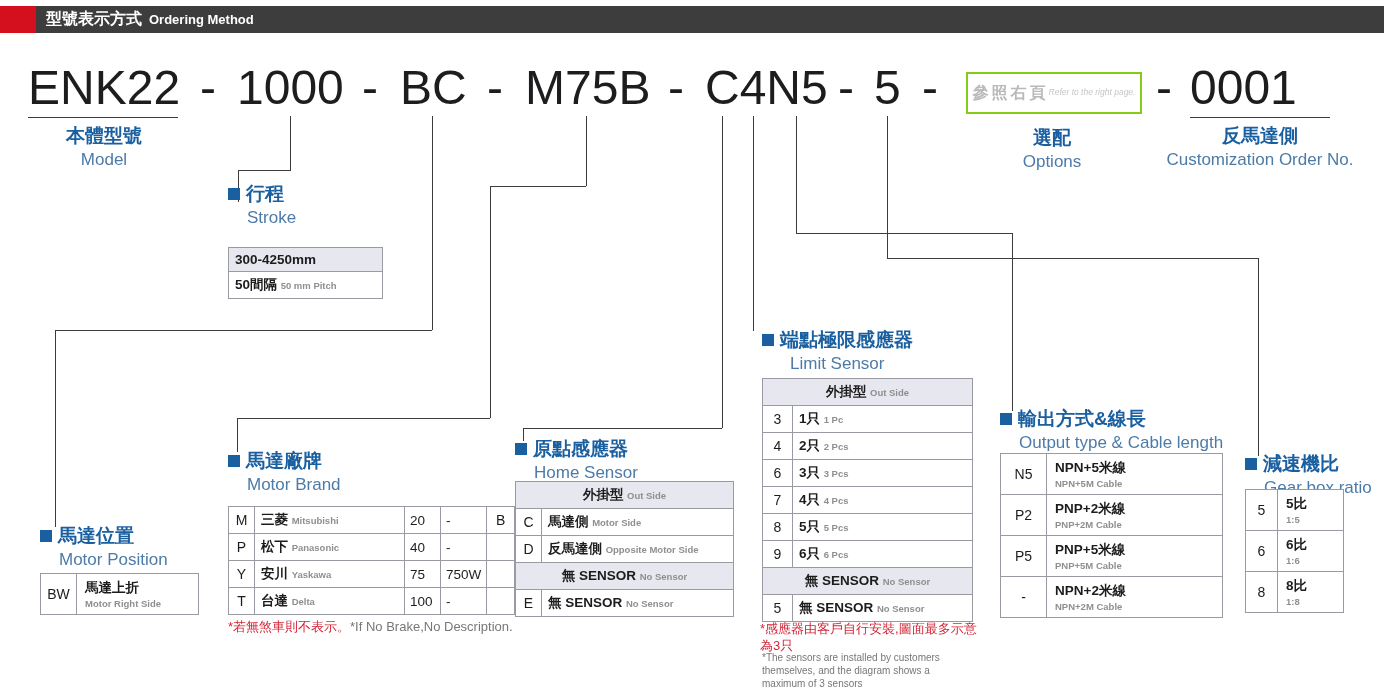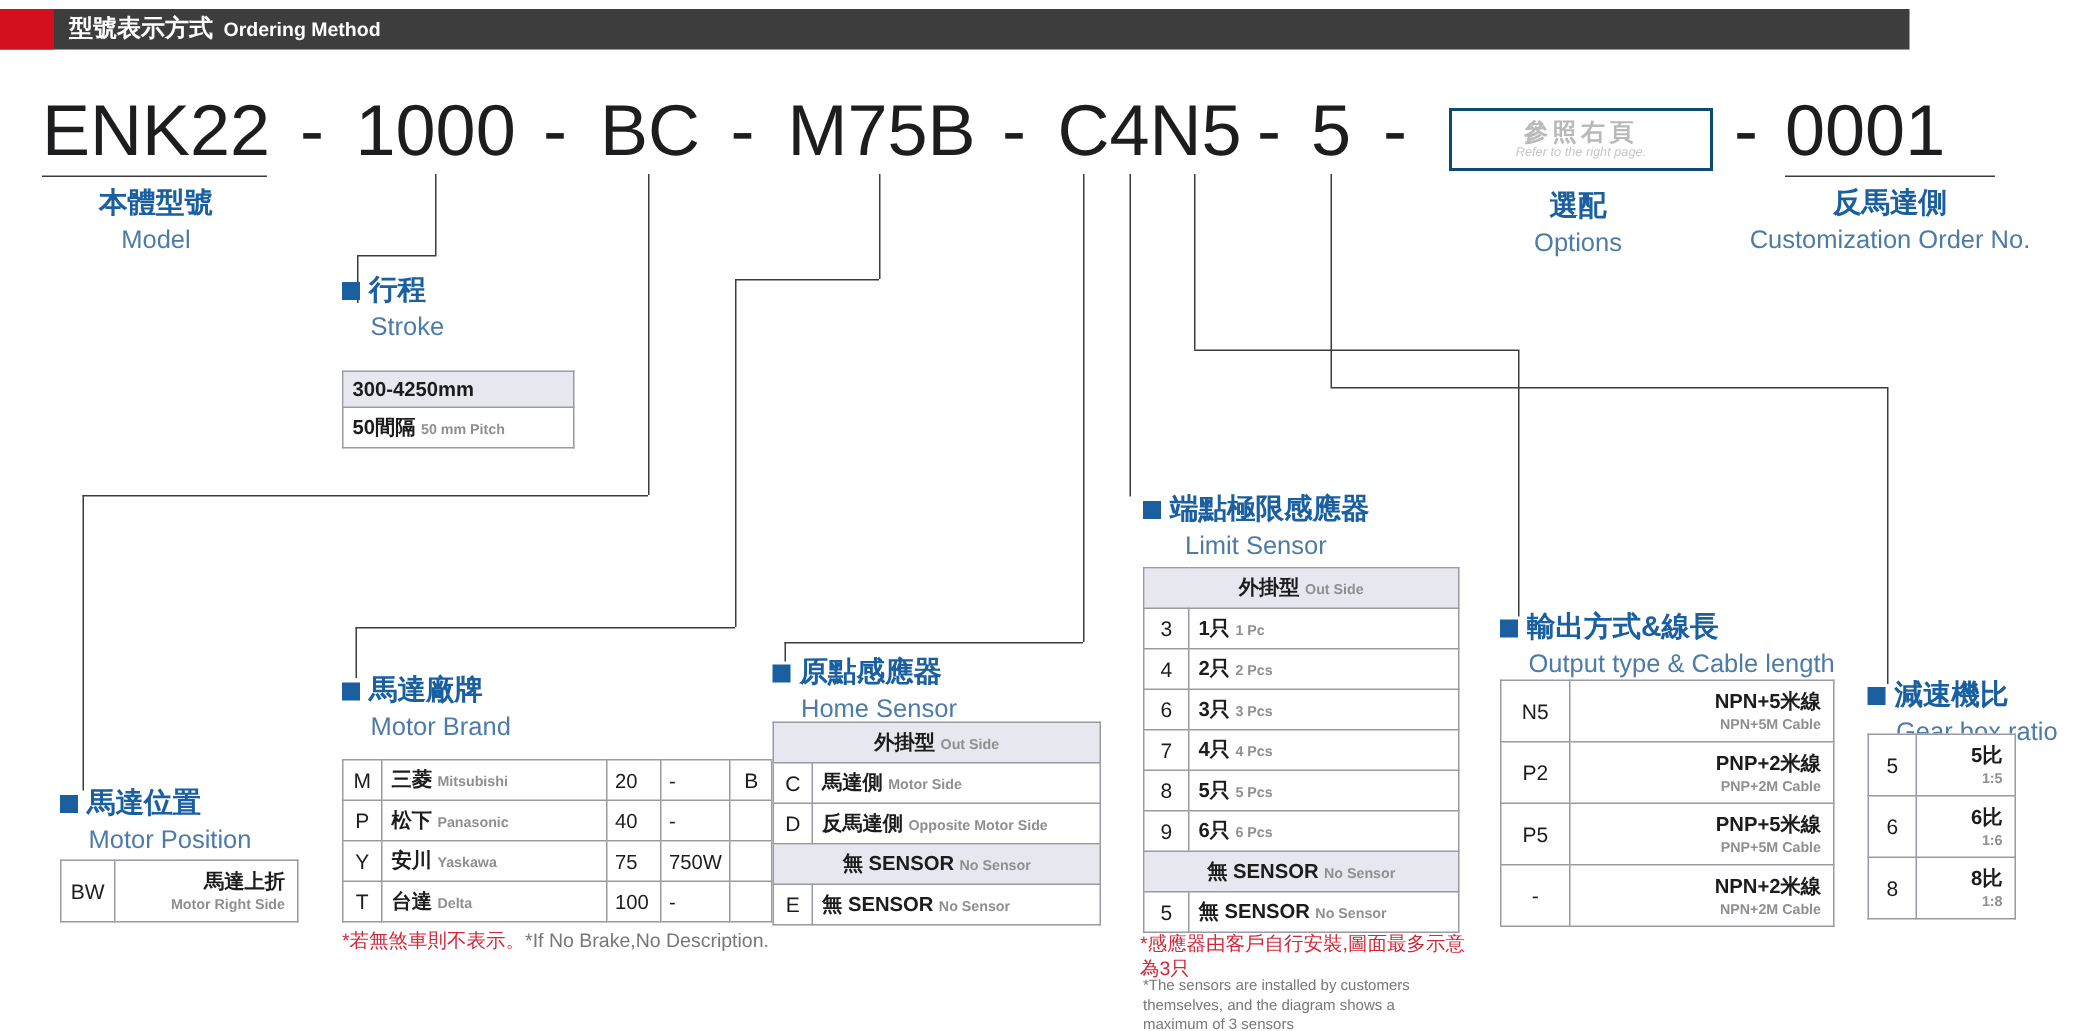--- a/index.html
+++ b/index.html
@@ -1,30 +1,30 @@
 <!DOCTYPE html>
 <html><head>
 <meta charset="utf-8">
 <style>
   html,body{margin:0;padding:0;background:#fff;}
   .canvas{position:relative;width:1391px;height:687px;background:#fff;overflow:hidden;
           font-family:"Liberation Sans",sans-serif;color:#1c1c1c;}
 
   
-  .header-bar{position:absolute;top:6px;left:0;width:1273px;height:27px;background:#3d3d3d;
+  .header-bar{position:absolute;top:6px;left:0;width:1384px;height:27px;background:#3d3d3d;
               display:flex;align-items:center;}
   .header-accent{width:36px;height:27px;background:#d40f1e;margin-right:10px;flex:none;}
   .h-zh{color:#fff;font-weight:bold;font-size:16px;}
   .h-en{color:#fff;font-weight:bold;font-size:13px;margin-left:7px;}
 
   
   .tok{position:absolute;top:64px;font-size:48px;line-height:1;white-space:nowrap;color:#1d1d1f;}
   .dash{position:absolute;top:64px;font-size:48px;line-height:1;color:#1d1d1f;}
-  .ref-box{position:absolute;left:966px;top:72px;width:172px;height:38px;border:2px solid #0c4a6e;
-           display:flex;flex-direction:column;align-items:center;justify-content:center;}
+  .ref-box{position:absolute;left:966px;top:72px;width:172px;height:38px;border:2px solid #84cc16;
+           display:flex;flex-direction:row;align-items:center;justify-content:center;}
   .ref-zh{font-size:16px;font-weight:bold;color:#b9b9b9;letter-spacing:3px;line-height:1.1;}
   .ref-en{font-size:8.5px;color:#c6c6c6;line-height:1.1;font-style:italic;}
 
   
   .vln{position:absolute;width:1px;background:#3c3c3c;}
   .hln{position:absolute;height:1px;background:#3c3c3c;}
 
   
   .blk-label{position:absolute;}
   .lab-zh{display:flex;align-items:center;gap:6px;font-size:19px;font-weight:bold;color:#1a5fa0;line-height:1.1;}
@@ -37,21 +37,21 @@
   
   .tbl{position:absolute;border-collapse:collapse;table-layout:fixed;background:#fff;}
   .tbl td{border:1px solid #9a9aa2;padding:4px 6px;font-size:13px;vertical-align:middle;overflow:hidden;white-space:nowrap;}
   .tbl .code{text-align:center;font-size:14px;padding:4px 2px;}
   .tbl .num{text-align:left;font-size:13.5px;padding:4px 5px;}
   .zh{font-weight:bold;font-size:13.5px;color:#1c1c1c;}
   .en{font-size:9.5px;color:#8f8f8f;font-weight:bold;}
   .blk{display:block;margin-top:1px;}
   .ghead{background:#e7e7ef;text-align:center;}
   .shade{background:#e7e7ef;}
-  .two td{padding:5px 8px;text-align:right;}
+  .two td{padding:5px 8px;}
 
   
   .fn{position:absolute;font-size:13px;line-height:1.3;}
   .fn-red{color:#d32638;}
   .fn-gray{color:#777;}
 </style>
 </head>
 <body>
 
 <div class="canvas">

